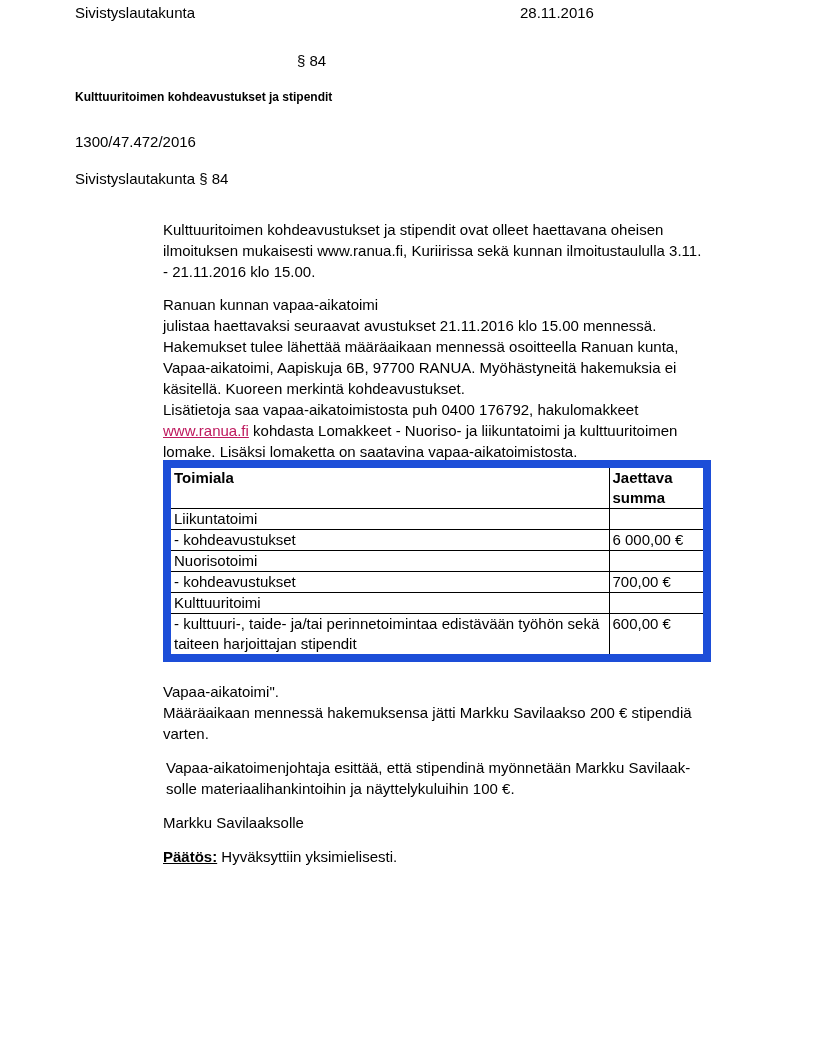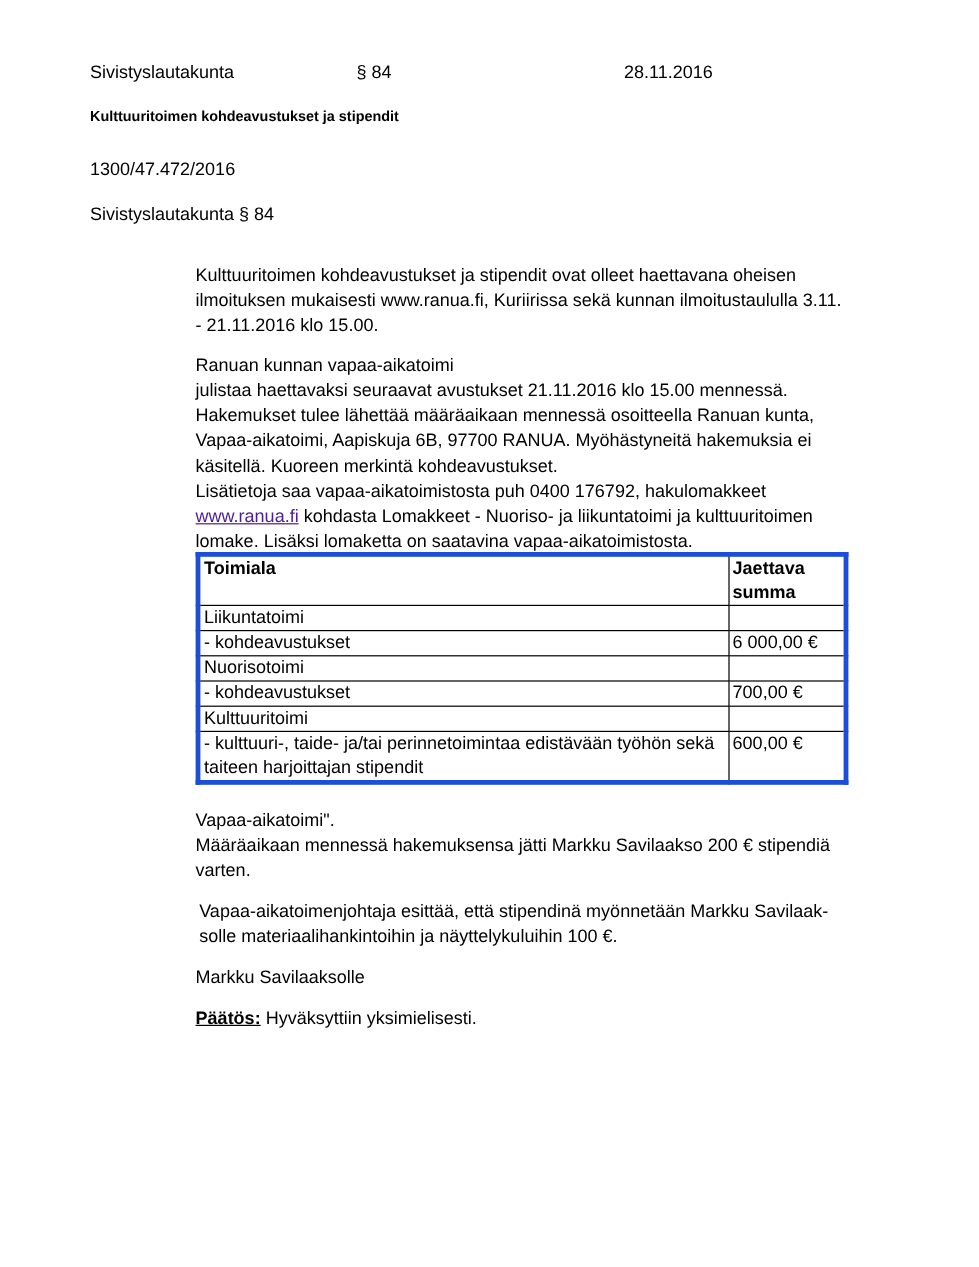--- a/index.html
+++ b/index.html
@@ -10,21 +10,21 @@
     background: #ffffff;
     color: #000000;
     font-family: "Liberation Sans", sans-serif;
     font-size: 15px;
     line-height: 21px;
     padding-top: 3px;
     position: relative;
     overflow: hidden;
   }
   .lm { padding-left: 75px; }
-  .doc-header { display: flex; line-height: 19px; align-items: flex-end; }
+  .doc-header { display: flex; line-height: 19px; }
   .doc-header .hdr-committee { width: 222px; }
   .doc-header .hdr-section { width: 223px; margin-top: 48px; }
   .doc-title {
     font-size: 12px;
     font-weight: bold;
     line-height: 22px;
     margin-top: 16px;
   }
   .diary-number { margin-top: 23px; }
   .section-ref { margin-top: 16px; }
@@ -39,21 +39,21 @@
     table-layout: fixed;
   }
   .info-table td, .info-table th {
     border: 1px solid #000;
     padding: 0 3px;
     vertical-align: top;
     text-align: left;
     font-size: 15px;
     line-height: 20px;
   }
-  .info-table { border: 4px solid #1d4ed8; }
+  .info-table { border: 8px solid #1d4ed8; }
   .info-table th { font-weight: bold; }
   .col-toimiala { width: 442px; }
   .col-summa { width: 98px; }
   .closing-quote { margin-top: 19px; }
   .para-application { }
   .para-proposal-intro { margin-top: 13px; padding-left: 3px; }
   .para-decision-proposal { margin-top: 13px; }
   .para-decision { margin-top: 13px; }
   .label-bu { font-weight: bold; text-decoration: underline; }
   .contact-block { margin-top: 34px; display: flex; }
@@ -85,21 +85,21 @@
     </div>
 
     <div class="para-announcement">
       <div>Ranuan kunnan vapaa-aikatoimi</div>
       <div>julistaa haettavaksi seuraavat avustukset 21.11.2016 klo 15.00 mennessä.</div>
       <div>Hakemukset tulee lähettää määräaikaan mennessä osoitteella Ranuan kunta,</div>
       <div>Vapaa-aikatoimi, Aapiskuja 6B, 97700 RANUA. Myöhästyneitä hakemuksia ei</div>
       <div>käsitellä. Kuoreen merkintä kohdeavustukset.</div>
       <div>Lisätietoja saa vapaa-aikatoimistosta puh 0400 176792, hakulomakkeet</div>
       <div>
-        <a class="doclink" id="ranua-link" style="color: #4c1d95;">www.ranua.fi</a><span> kohdasta Lomakkeet - Nuoriso- ja liikuntatoimi ja kulttuuritoimen</span>
+        <a class="doclink" id="ranua-link" style="color: #be185d;">www.ranua.fi</a><span> kohdasta Lomakkeet - Nuoriso- ja liikuntatoimi ja kulttuuritoimen</span>
       </div>
       <div>lomake. Lisäksi lomaketta on saatavina vapaa-aikatoimistosta.</div>
     </div>
 
     <table class="info-table">
       <colgroup>
         <col class="col-toimiala">
         <col class="col-summa">
       </colgroup>
       <tbody>

